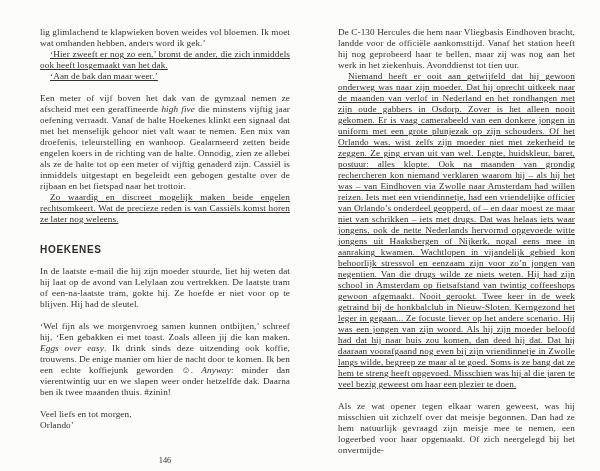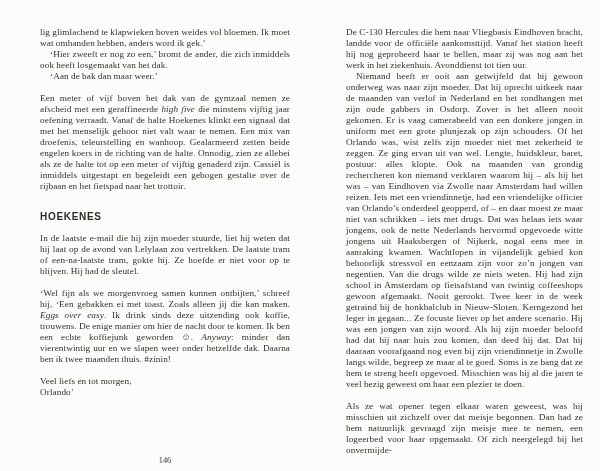--- a/index.html
+++ b/index.html
@@ -17,30 +17,30 @@
     background: #fcfcfa;
     font-family: "Liberation Serif", "DejaVu Serif", "DejaVu Sans", serif;
     color: #34302b;
   }
   .page {
     position: absolute;
     top: 27px;
     height: 444px;
   }
   .page.left  { left: 40px;  width: 250px; }
-  .page.right { left: 346px; width: 237px; }
+  .page.right { left: 338px; width: 237px; }
   .page-body p {
     margin: 0;
     font-size: 9.2px;
     line-height: 11px;
     text-align: justify;
     letter-spacing: 0.1px;
     word-spacing: -0.2px;
   }
-  .page-body p.indent { text-indent: 10px; }
+  .page-body p.indent { text-indent: 10px; text-decoration: underline; }
   .page-body p.gap    { margin-top: 11px; }
   .page-body em { font-style: italic; font-family: Liberation Serif, serif; }
   .section-heading {
     font-family: "Liberation Sans", "DejaVu Sans", sans-serif;
     font-weight: bold;
     font-size: 10px;
     letter-spacing: 0.7px;
     margin: 19px 0 11px 0;
     color: #2e2b27;
   }
@@ -59,20 +59,21 @@
 <body>
 
 <div class="spread">
 
   <div class="page left">
     <div class="page-body">
         <p class="plain"><span>lig glimlachend te klapwieken boven weides vol bloemen. Ik moet wat omhanden hebben, anders word ik gek.’</span></p>
         <p class="indent"><span>‘Hier zweeft er nog zo een,’ bromt de ander, die zich inmiddels ook heeft losgemaakt van het dak.</span></p>
         <p class="indent"><span>‘Aan de bak dan maar weer.’</span></p>
         <p class="gap"><span>Een meter of vijf boven het dak van de gymzaal nemen ze afscheid met een geraffineerde </span><em>high five</em><span> die minstens vijftig jaar oefening verraadt. Vanaf de halte Hoekenes klinkt een signaal dat met het menselijk gehoor niet valt waar te nemen. Een mix van droefenis, teleurstelling en wanhoop. Gealarmeerd zetten beide engelen koers in de richting van de halte. Onnodig, zien ze allebei als ze de halte tot op een meter of vijftig genaderd zijn. Cassiël is inmiddels uitgestapt en begeleidt een gebogen gestalte over de rijbaan en het fietspad naar het trottoir.</span></p>
+        <p class="indent"><span>Zo waardig en discreet mogelijk maken beide engelen rechtsomkeert. Wat de precieze reden is van Cassiëls komst horen ze later nog weleens.</span></p>
         <div class="section-heading">HOEKENES</div>
         <p class="plain"><span>In de laatste e-mail die hij zijn moeder stuurde, liet hij weten dat hij laat op de avond van Lelylaan zou vertrekken. De laatste tram of een-na-laatste tram, gokte hij. Ze hoefde er niet voor op te blijven. Hij had de sleutel.</span></p>
         <p class="gap"><span>‘Wel fijn als we morgenvroeg samen kunnen ontbijten,’ schreef hij, ‘Een gebakken ei met toast. Zoals alleen jij die kan maken. </span><em>Eggs over easy</em><span>. Ik drink sinds deze uitzending ook koffie, trouwens. De enige manier om hier de nacht door te komen. Ik ben een echte koffiejunk geworden ☺. </span><em>Anyway</em><span>: minder dan vierentwintig uur en we slapen weer onder hetzelfde dak. Daarna ben ik twee maanden thuis. #zinin!</span></p>
         <p class="gap"><span>Veel liefs en tot morgen,</span></p>
         <p class="plain"><span>Orlando’</span></p>
       </div>
     <div class="folio">146</div>
   </div>
 
   <div class="page right">

